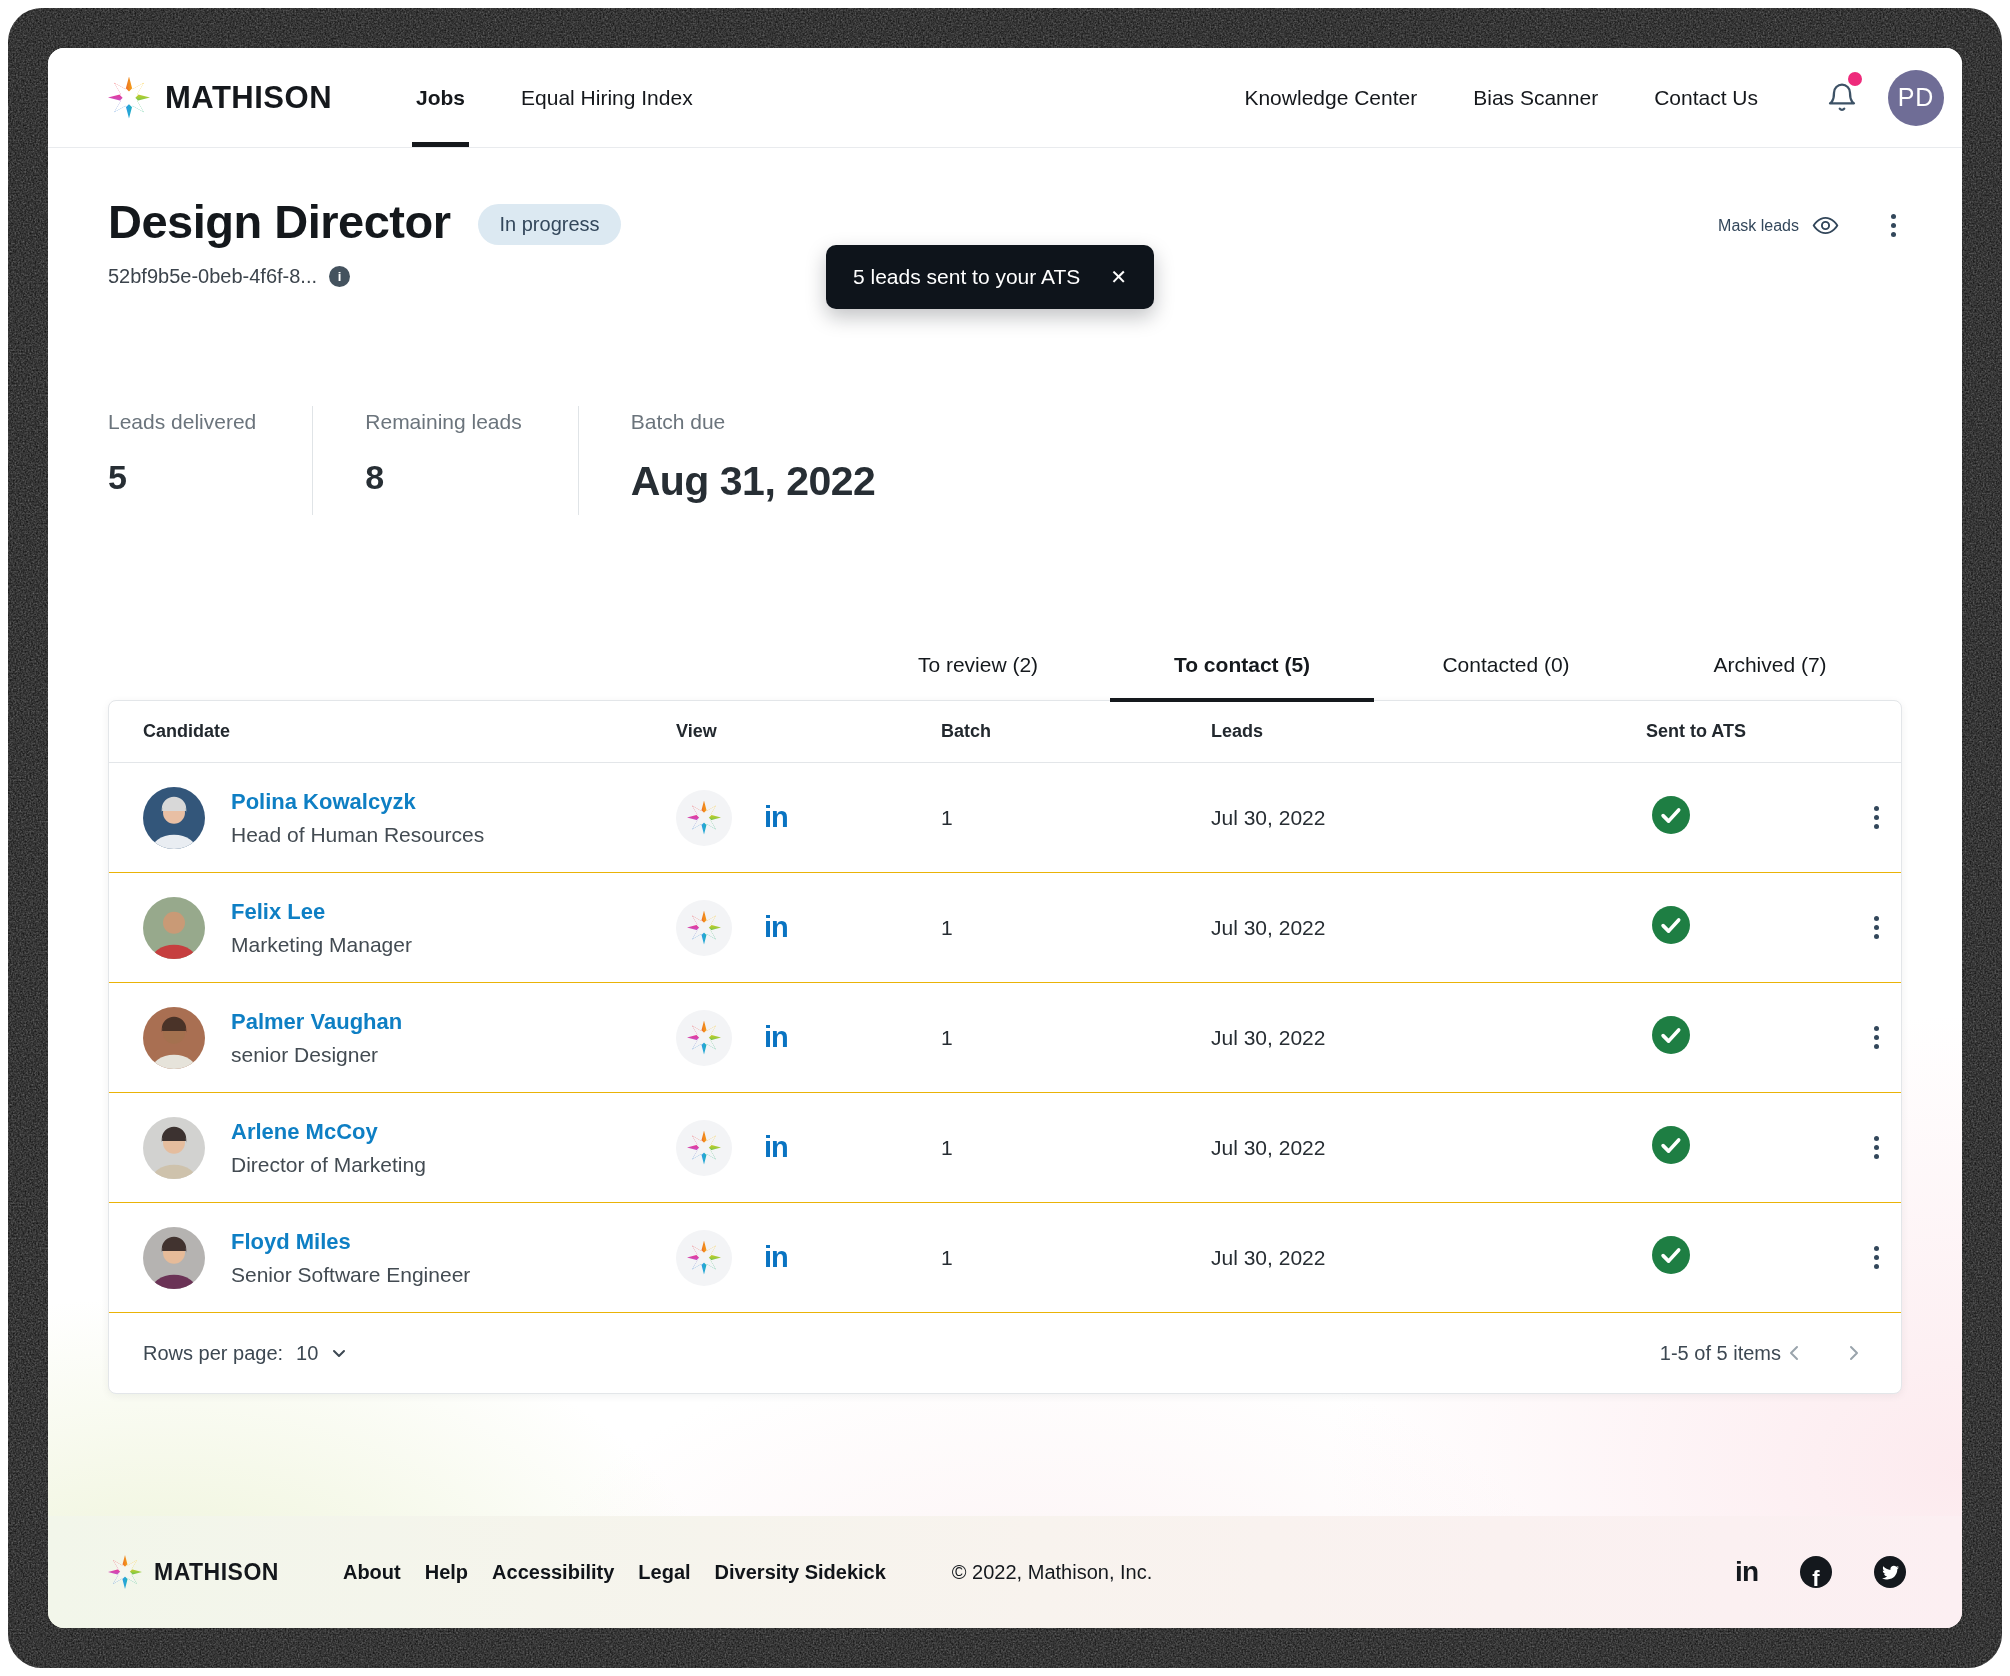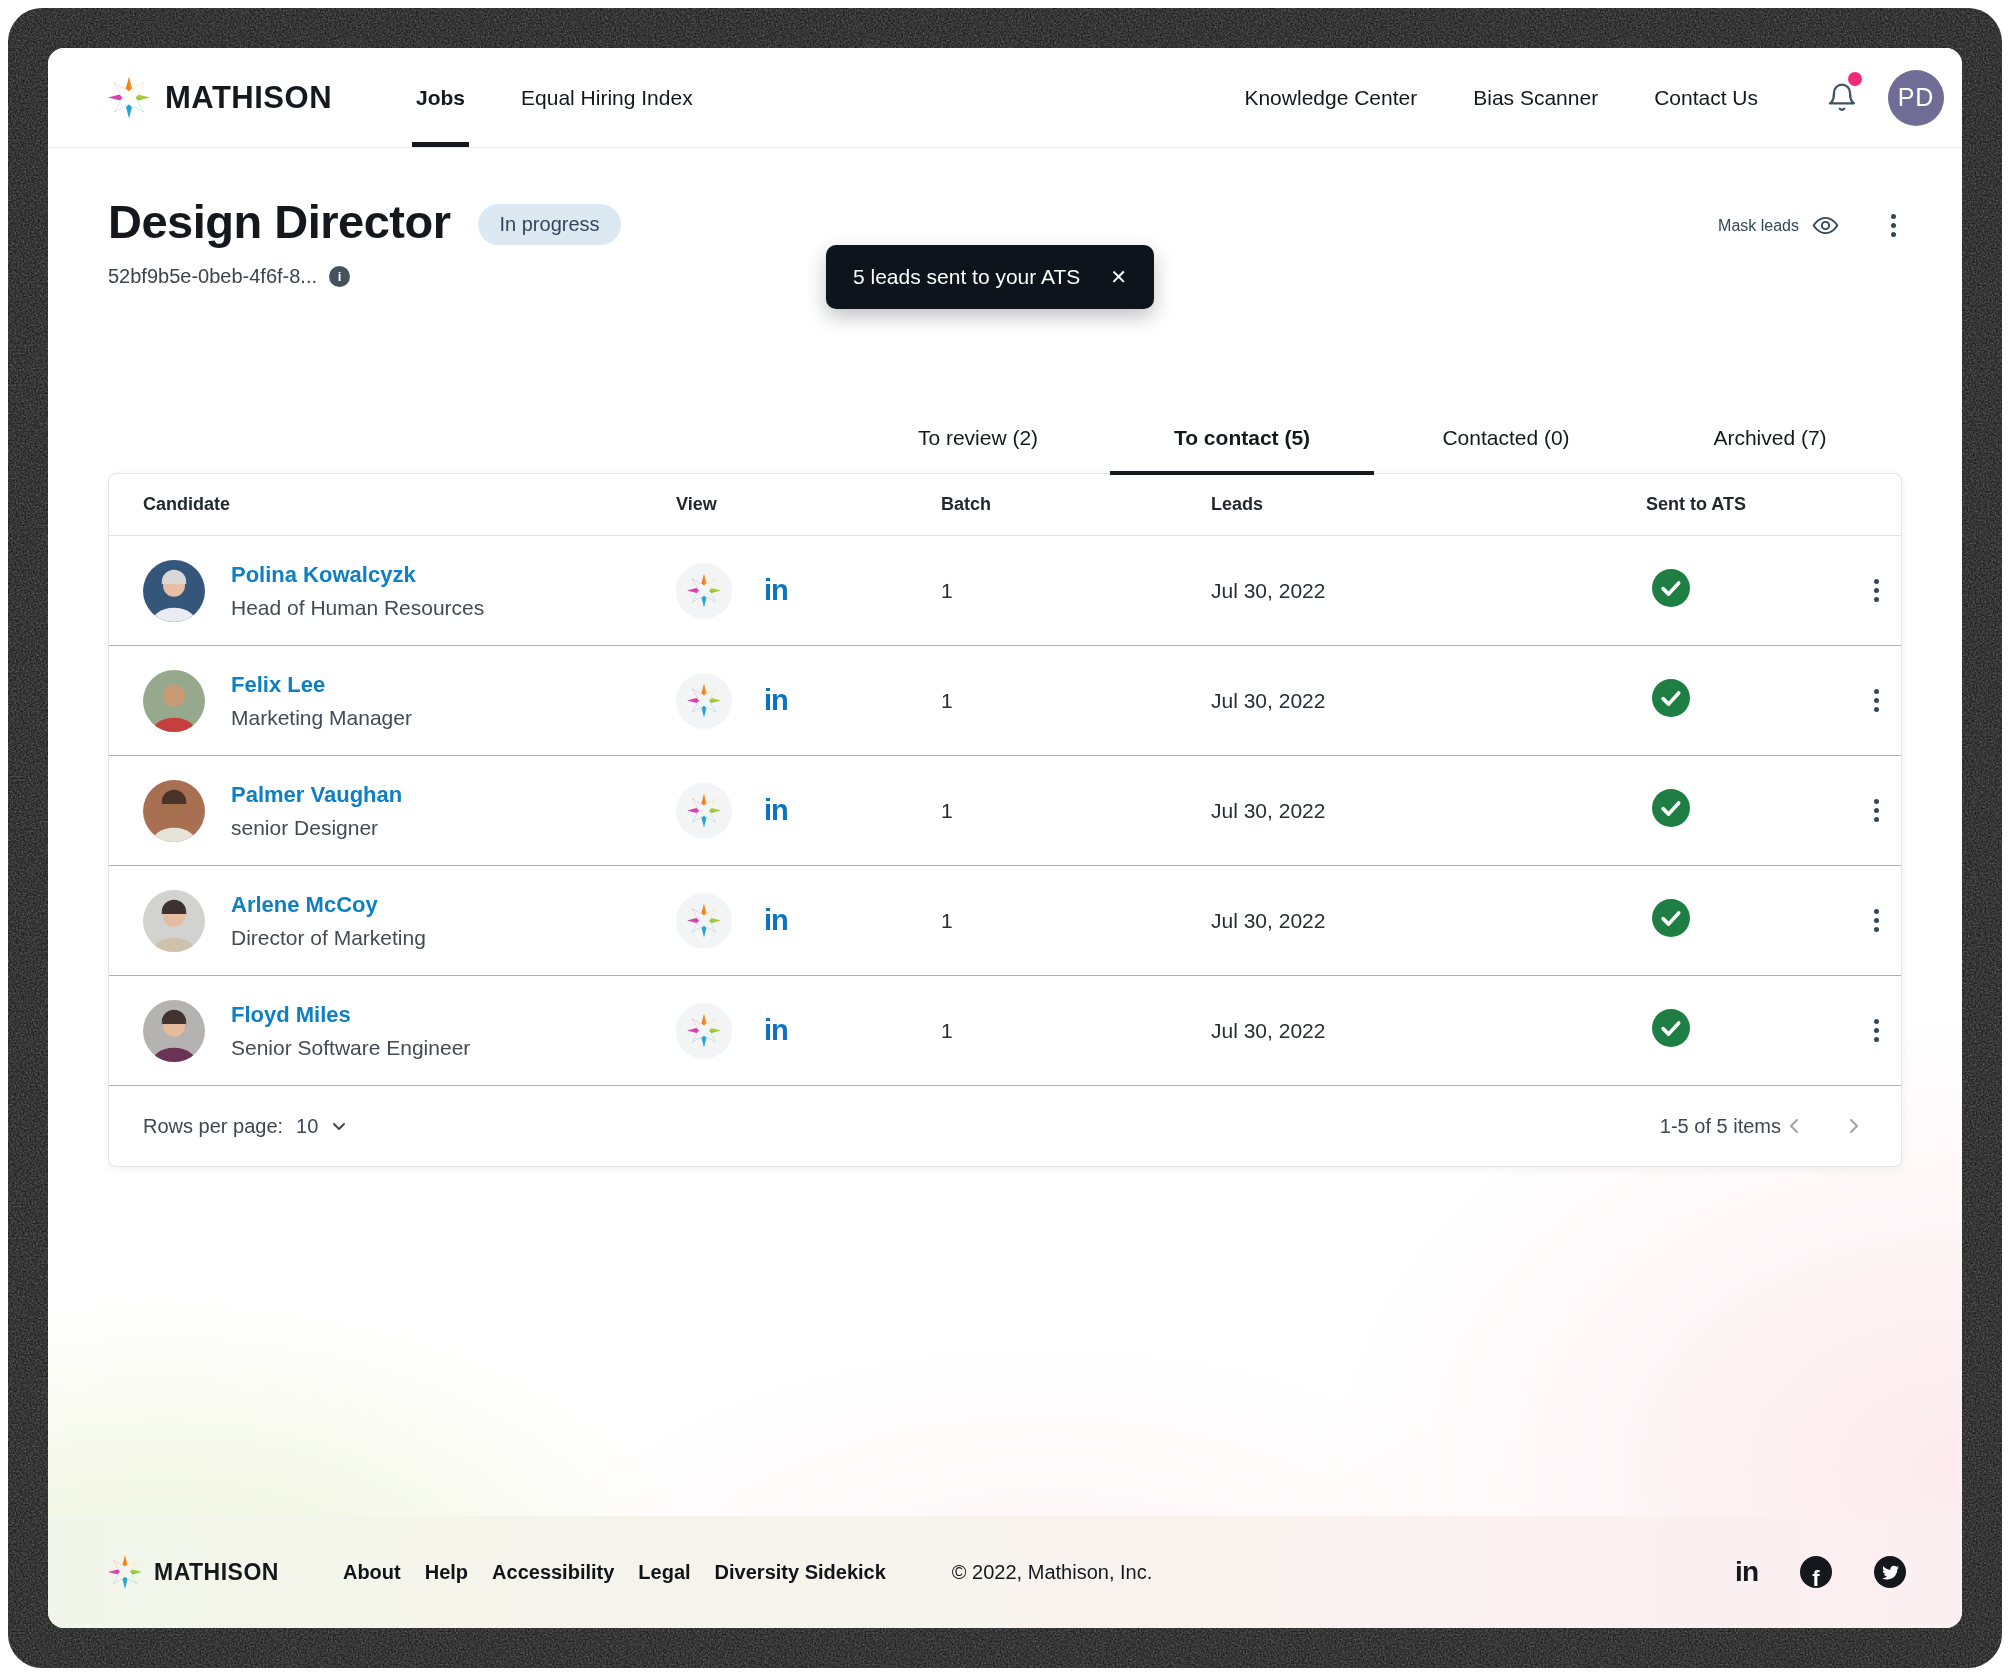--- a/index.html
+++ b/index.html
@@ -210,20 +210,34 @@
               <b></b>
           </div>
         </div>
       </div>
 
       <div class="toast">
         <span>5 leads sent to your ATS</span>
         <span class="toast-close"></span>
       </div>
 
+      <div class="stats" id="stats">
+          <div class="stat">
+            <div class="stat-label">Leads delivered</div>
+            <div class="stat-value">5</div>
+          </div>
+          <div class="stat">
+            <div class="stat-label">Remaining leads</div>
+            <div class="stat-value">8</div>
+          </div>
+          <div class="stat">
+            <div class="stat-label">Batch due</div>
+            <div class="stat-value big">Aug 31, 2022</div>
+          </div>
+        </div>
 
       <div class="tabs" id="tabs">
           <div class="tab">To review (2)</div>
           <div class="tab active">To contact (5)</div>
           <div class="tab">Contacted (0)</div>
           <div class="tab">Archived (7)</div>
         </div>
 
       <div class="card">
         <div class="tgrid thead" id="thead">

